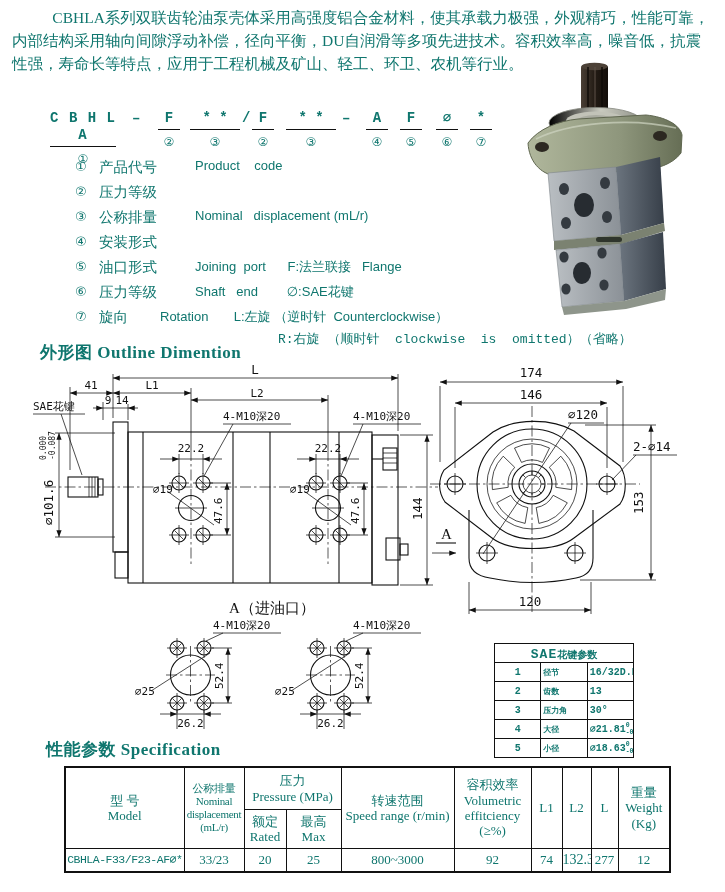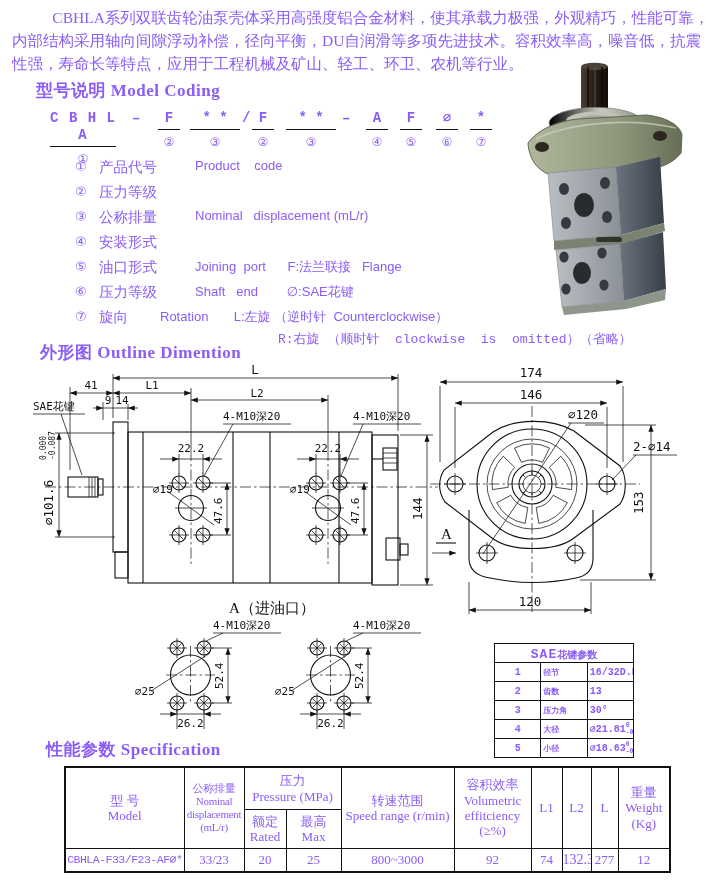--- a/index.html
+++ b/index.html
@@ -1,16 +1,16 @@
 <!DOCTYPE html>
 <html><head>
 <meta charset="utf-8">
 <style>
   html,body{margin:0;padding:0;background:#e8e8e8}
-  .page{position:relative;width:725px;height:892px;background:#fff;color:#8b5cf6;
+  .page{position:relative;width:725px;height:892px;background:#fff;color:#0f766e;
         font-family:"Liberation Serif",serif;overflow:hidden}
   .abs{position:absolute}
   .intro{position:absolute;left:12px;top:6px;width:704px;margin:0;
          font-size:15.5px;line-height:23px;text-indent:2.6em}
   .h{position:absolute;margin:0;font-weight:600;font-size:17px;letter-spacing:.5px}
   #h-model{left:36px;top:79px}
   #h-outline{left:40px;top:341px}
   #h-spec{left:46px;top:738px}
 
   
@@ -70,21 +70,20 @@
   .spec td.model{font-family:"Liberation Mono",monospace;font-size:11.5px;letter-spacing:-.5px}
   .spec td.l2v{font-size:14px}
 </style>
 </head>
 <body>
 
 <div class="page">
 
   <p class="intro">CBHLA系列双联齿轮油泵壳体采用高强度铝合金材料，使其承载力极强，外观精巧，性能可靠，内部结构采用轴向间隙浮动补偿，径向平衡，DU自润滑等多项先进技术。容积效率高，噪音低，抗震性强，寿命长等特点，应用于工程机械及矿山、轻工、环卫、农机等行业。</p>
 
-  <h2 class="h" id="h-model">型号说明 Model Coding</h2>
 
   <div class="mc">
     <div class="seg u" style="left:20px;width:66px">
       <span class="st" style="letter-spacing:1px">C B H L A</span>
         <span class="sn">①</span>
     </div>
     <span class="sep" style="left:102px">–</span>
     <div class="seg u" style="left:128px;width:22px">
       <span class="st">F</span>
         <span class="sn">②</span>

